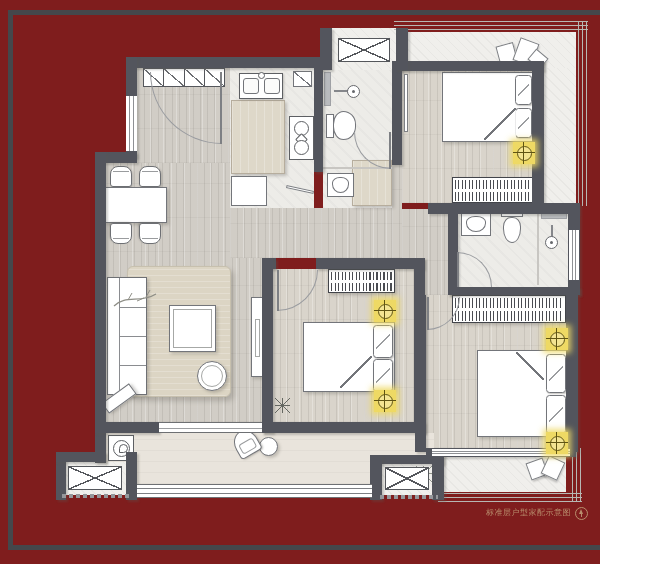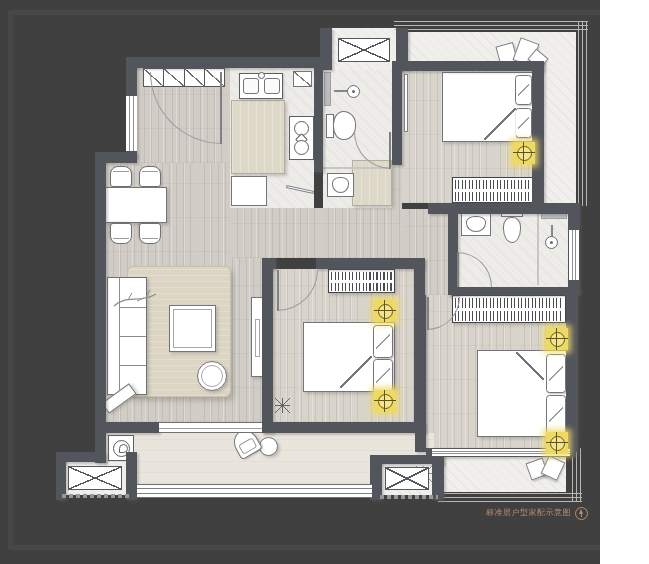--- a/index.html
+++ b/index.html
@@ -1,16 +1,16 @@
 <!DOCTYPE html>
 <html><head>
 <meta charset="utf-8">
 <style>
   html,body{margin:0;padding:0;background:#fff;}
-  .stage{position:relative;width:600px;height:564px;background:#404040;overflow:hidden;
+  .stage{position:relative;width:600px;height:564px;background:#7f1d1d;overflow:hidden;
          font-family:"Liberation Sans",sans-serif;}
   .el{position:absolute;box-sizing:border-box;}
   .frame{border:5px solid #45474b;z-index:60;pointer-events:none;}
   
   .wood{background-color:#d1cdc6;background-image:
     repeating-linear-gradient(90deg,rgba(255,255,255,.28) 0 1px,transparent 1px 13px),
     repeating-linear-gradient(90deg,rgba(110,106,99,.15) 0 1px,transparent 1px 7px),
     repeating-linear-gradient(0deg,rgba(110,106,99,.07) 0 1px,transparent 1px 34px);}
   .wood--warm{background-color:#d9d4cb;}
   .tile{background-color:#edece8;background-image:

